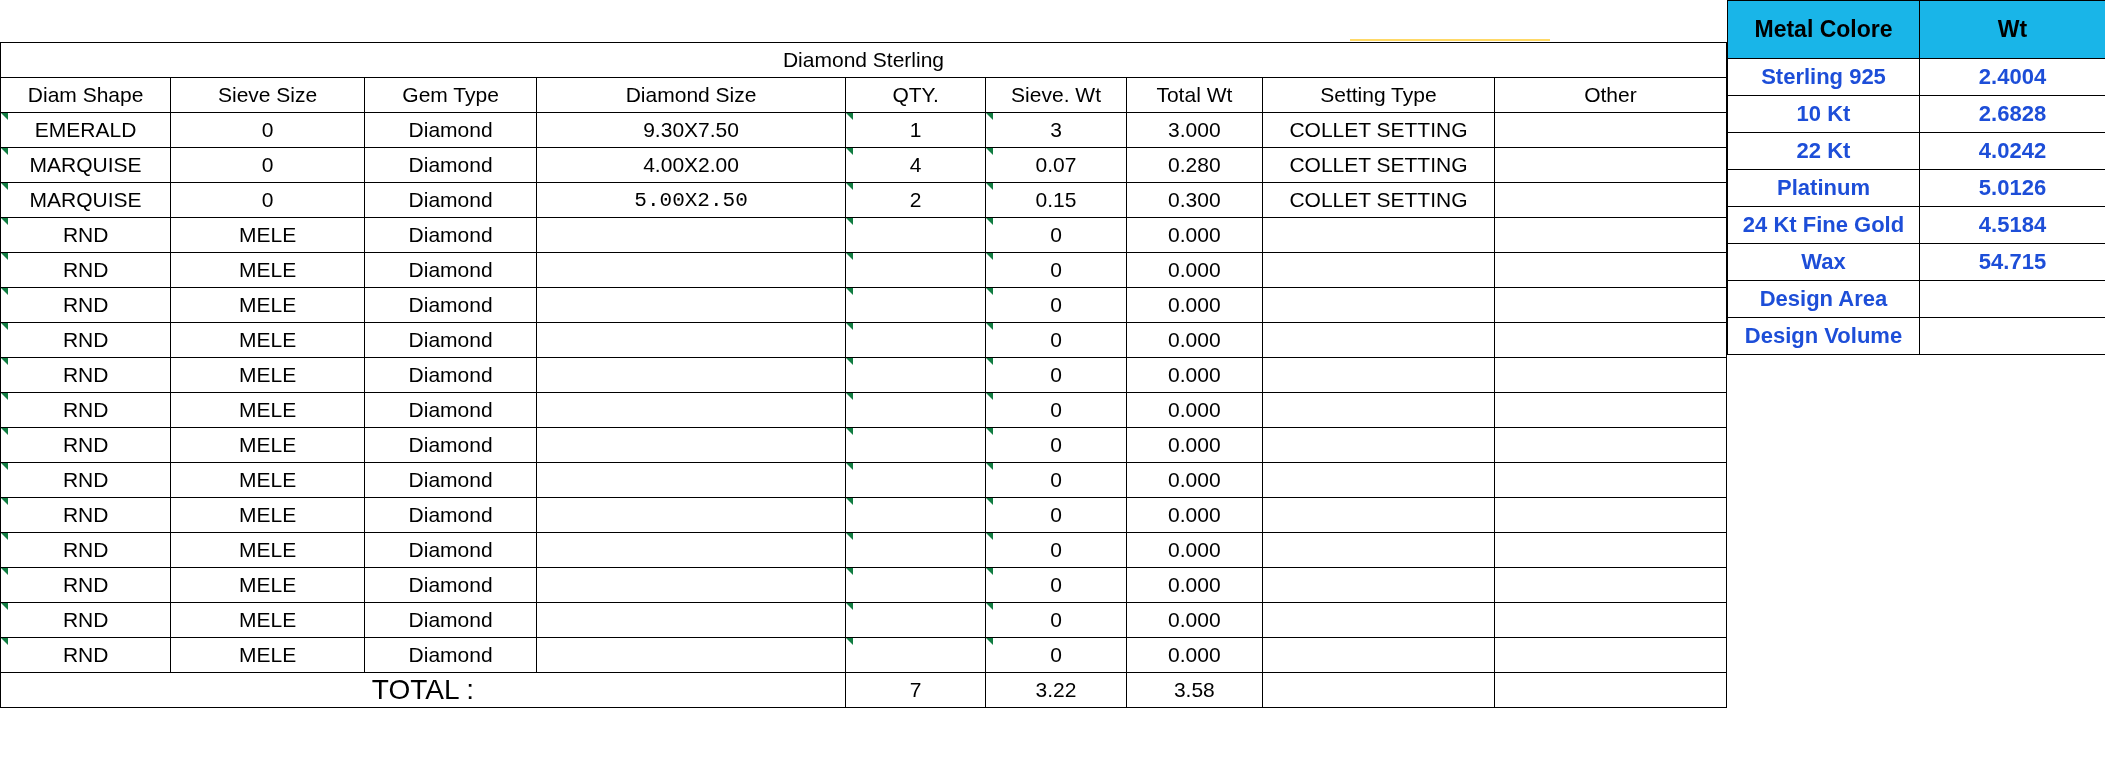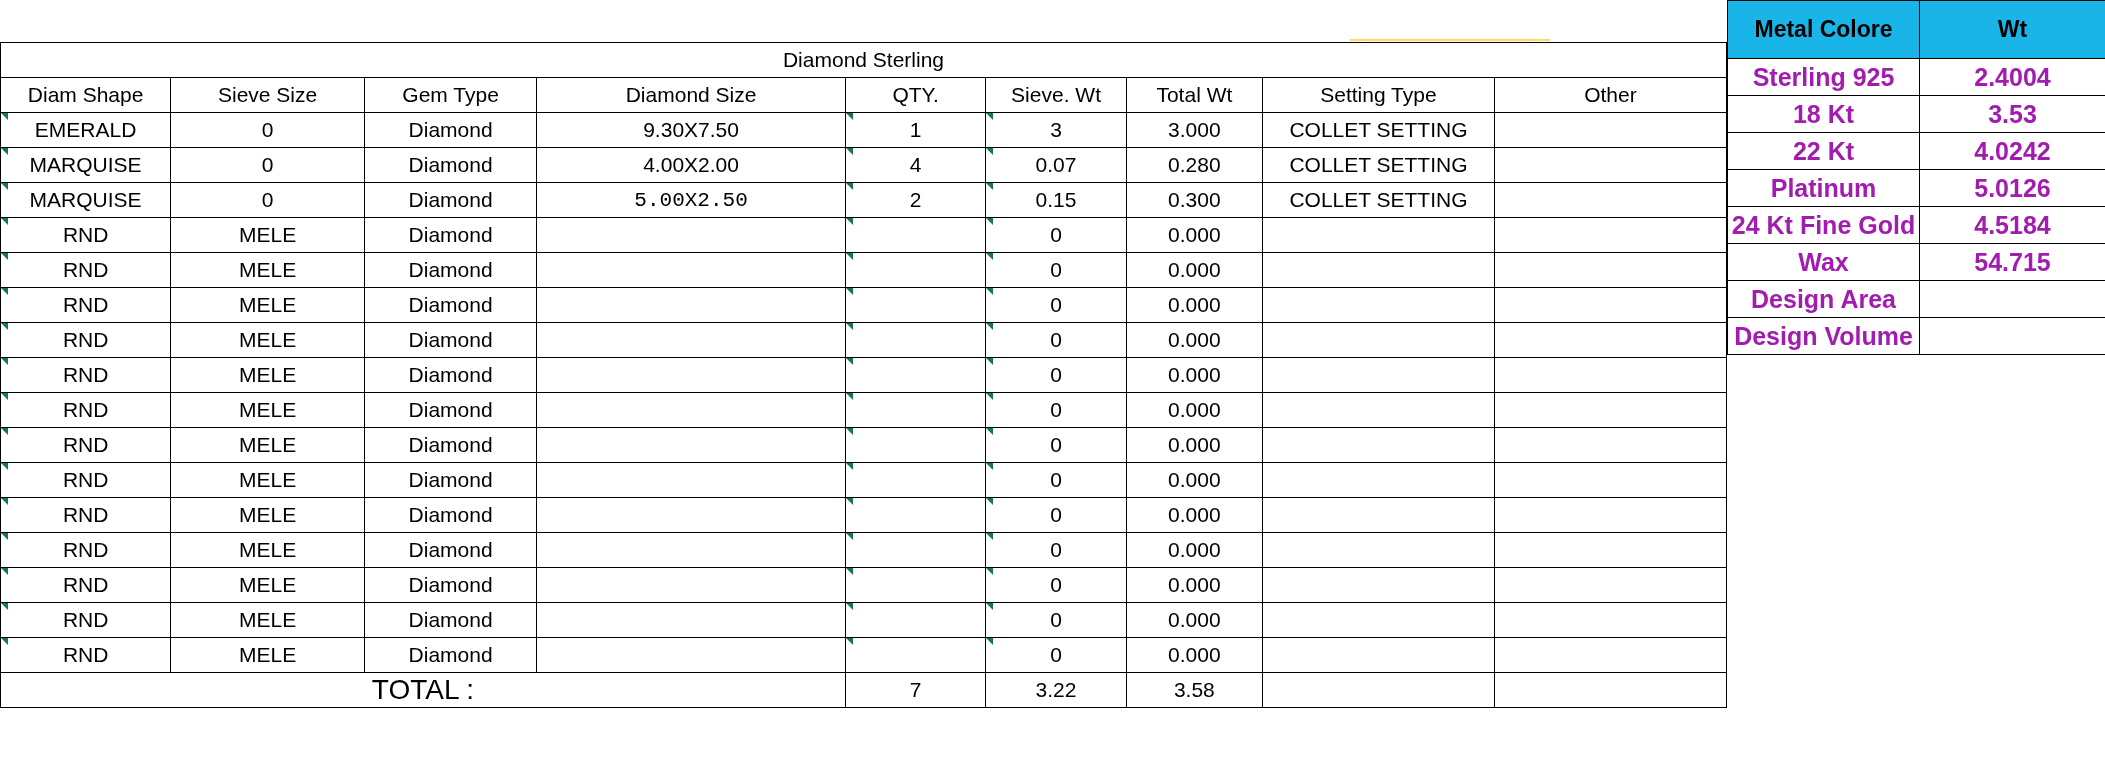--- a/index.html
+++ b/index.html
@@ -91,23 +91,23 @@
     width: 378px;
   }
   table.metal {
     border-collapse: collapse;
     table-layout: fixed;
     width: 100%;
   }
   table.metal td {
     border: 1px solid #000000;
     height: 34px;
-    font-size: 25px;
+    font-size: 22px;
     font-weight: bold;
-    color: #a21caf;
+    color: #1d4ed8;
     text-align: center;
     vertical-align: middle;
     background: #ffffff;
     white-space: nowrap;
     overflow: hidden;
   }
   table.metal tr.metal-head td {
     background: #19b5e8;
     color: #000000;
     font-size: 23px;
@@ -386,22 +386,22 @@
 
       <tr class="metal-head">
             <td>Metal Colore</td>
             <td>Wt</td>
           </tr>
           <tr>
             <td>Sterling 925</td>
             <td>2.4004</td>
           </tr>
           <tr>
-            <td>18 Kt</td>
-            <td>3.53</td>
+            <td>10 Kt</td>
+            <td>2.6828</td>
           </tr>
           <tr>
             <td>22 Kt</td>
             <td>4.0242</td>
           </tr>
           <tr>
             <td>Platinum</td>
             <td>5.0126</td>
           </tr>
           <tr>

